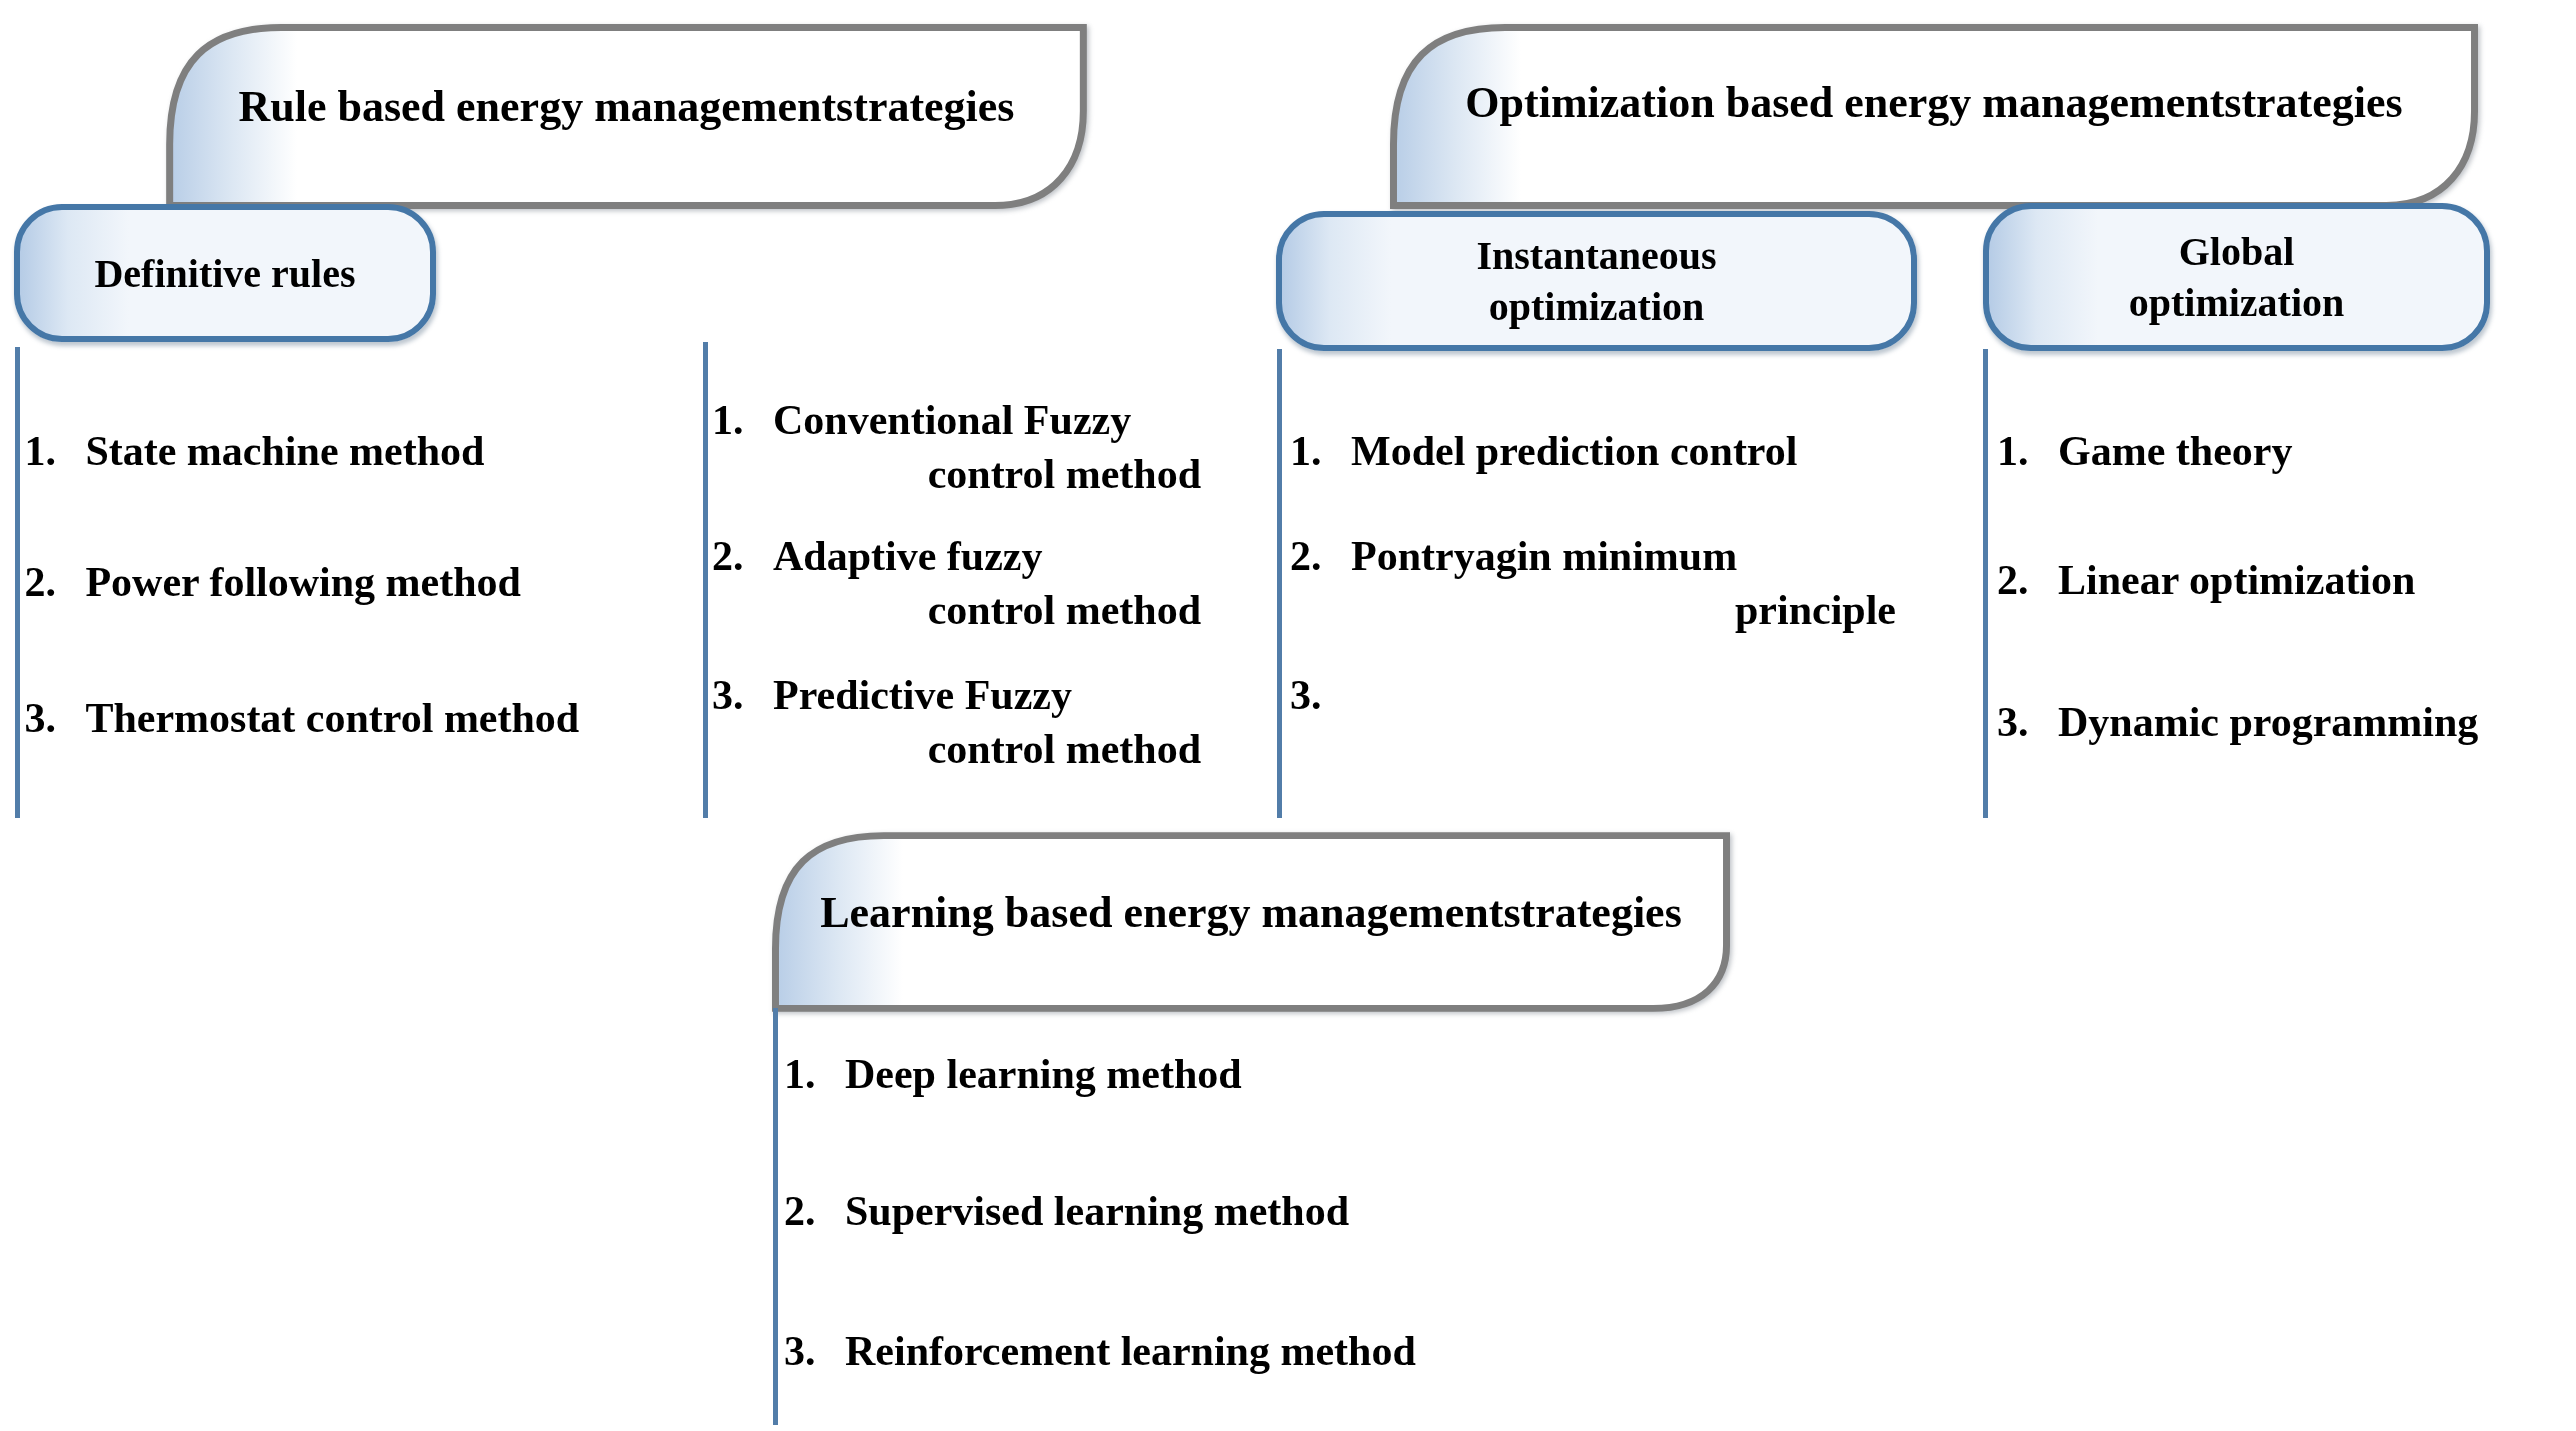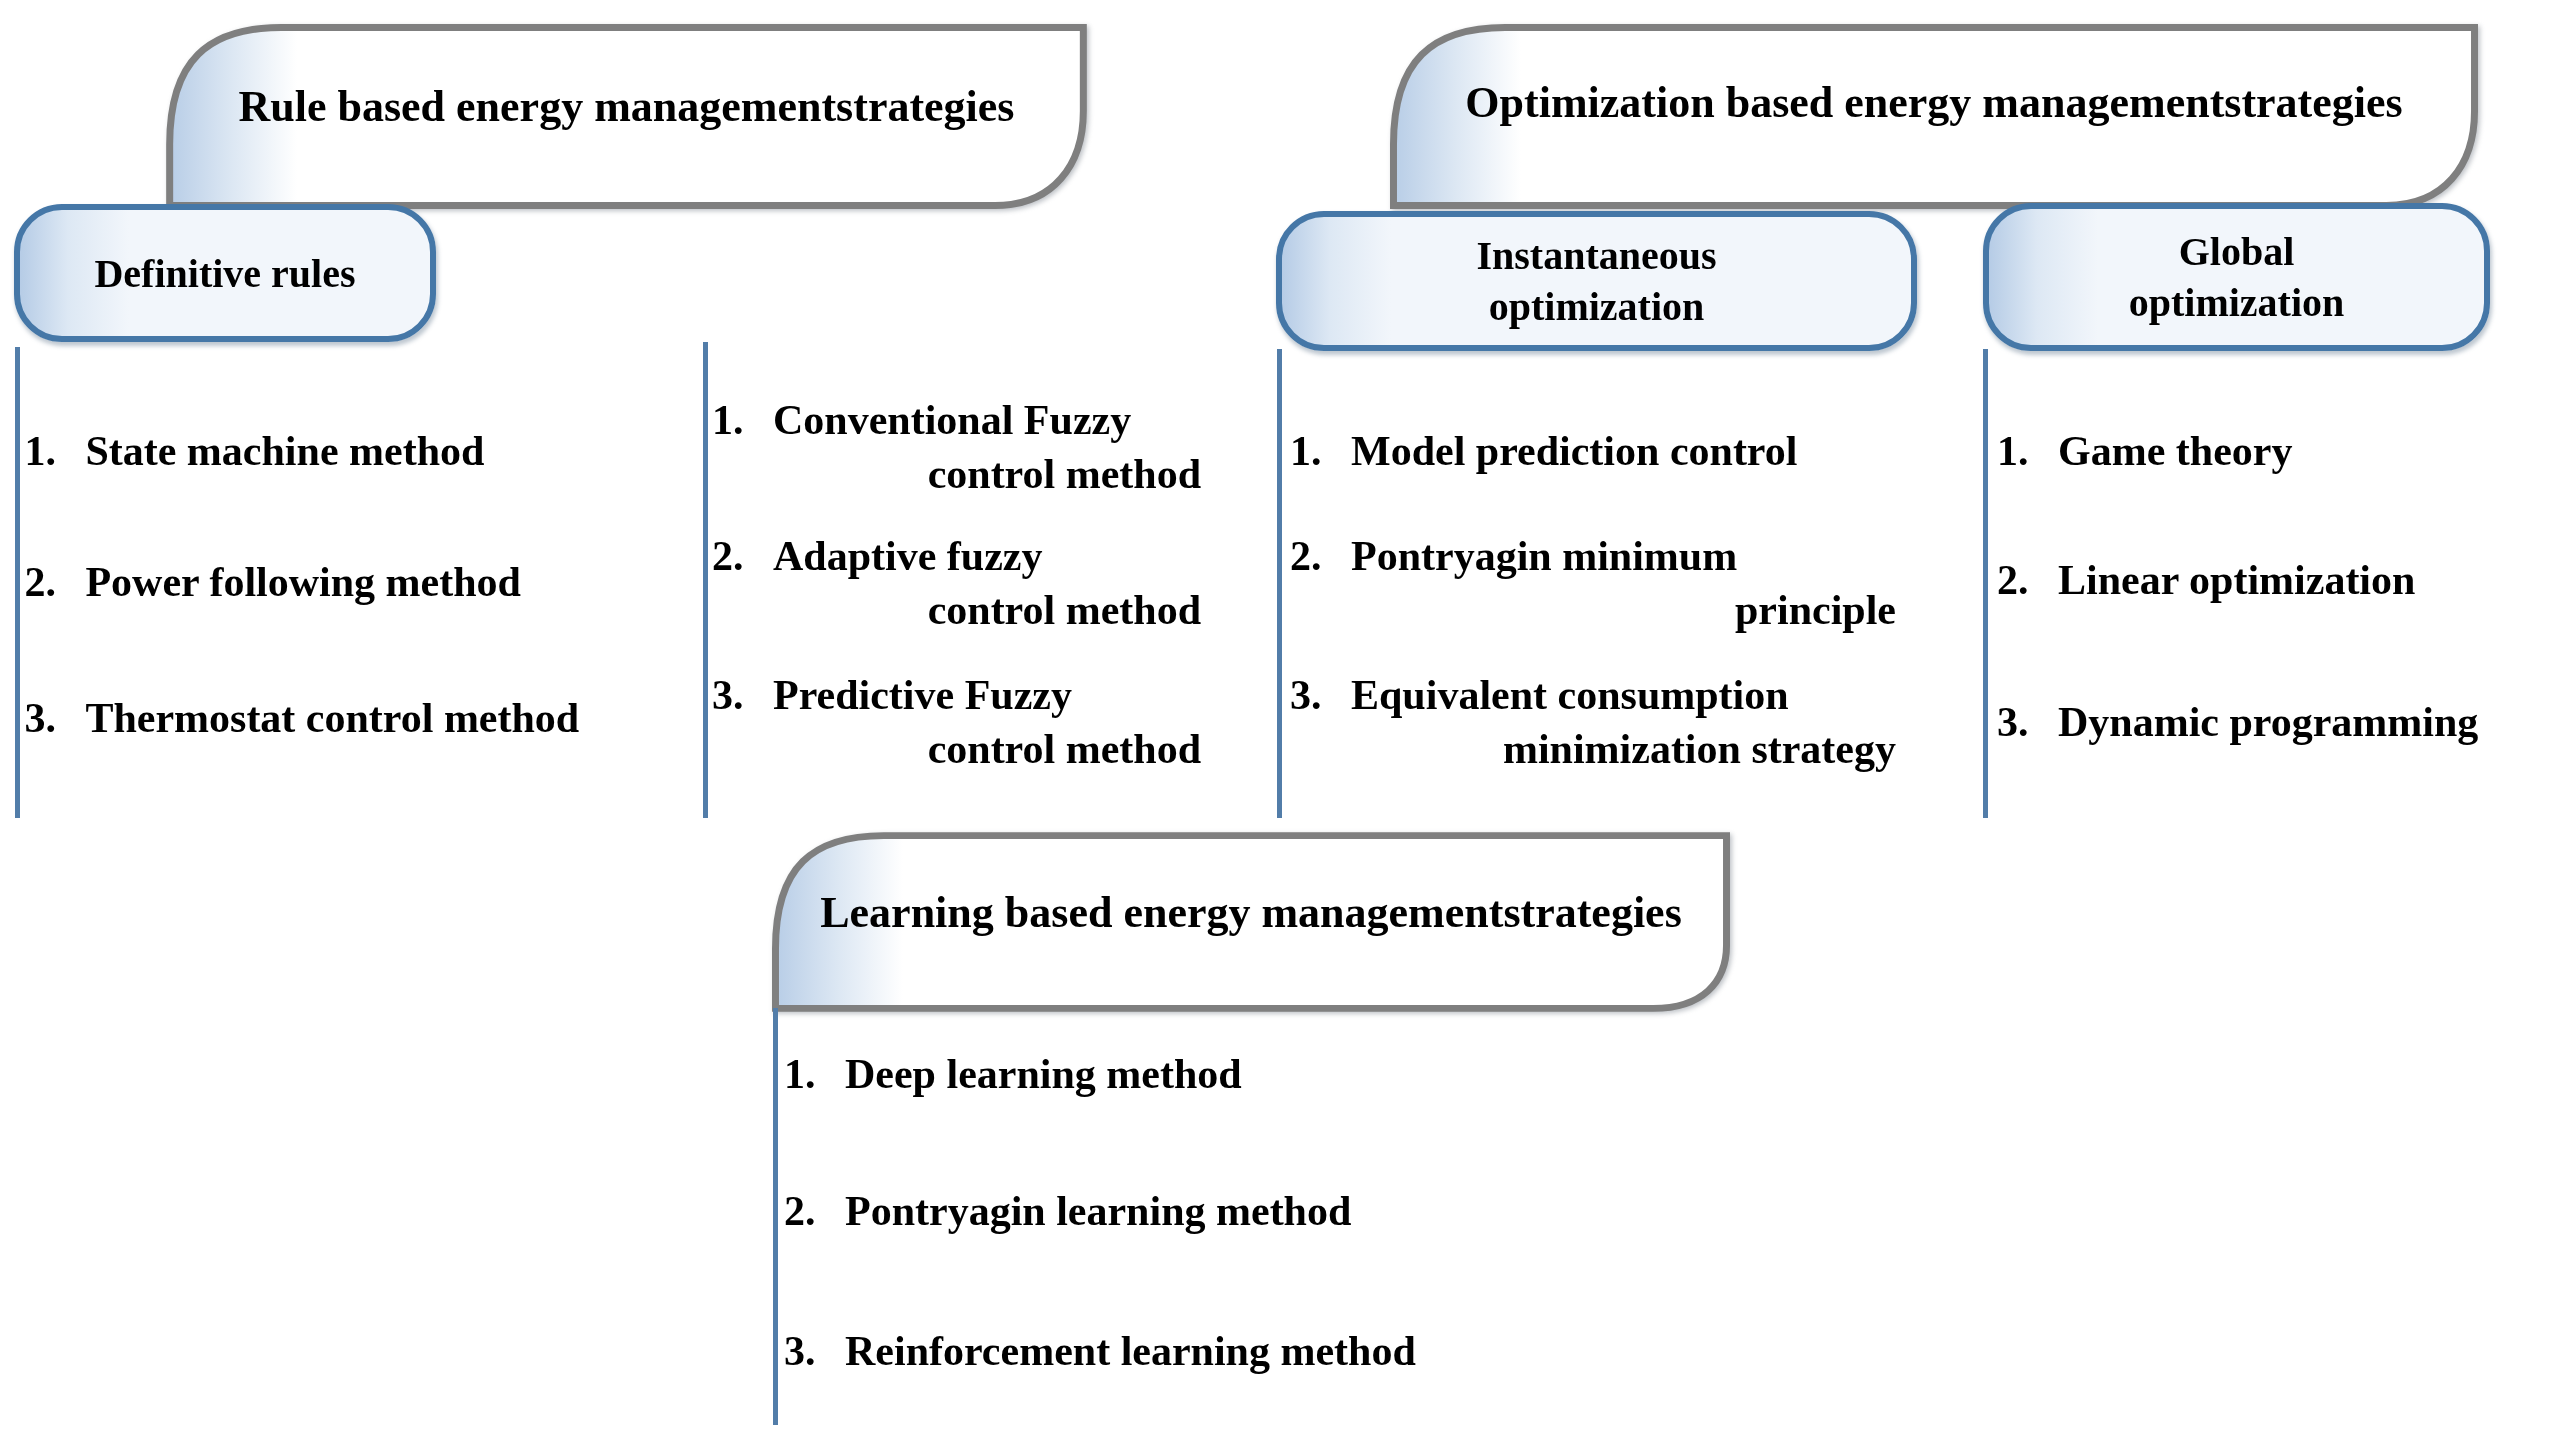--- a/index.html
+++ b/index.html
@@ -167,24 +167,20 @@
   </div>
   <div class="item" style="left:1290px;top:529px;width:606px">
     <span class="num">2.</span>
     <span class="txt">
         <span class="l1">Pontryagin minimum</span>
         <span class="l2">principle</span>
       </span>
   </div>
   <div class="item" style="left:1290px;top:668px;width:606px">
     <span class="num">3.</span>
-    <span class="txt">
-        <span class="l1">Equivalent consumption</span>
-        <span class="l2">minimization strategy</span>
-      </span>
   </div>
 
   <div class="item" style="left:1997px;top:424px;width:572px">
     <span class="num">1.</span>
     <span class="txt">
         <span class="l1">Game theory</span>
         <span class="l2"></span>
       </span>
   </div>
   <div class="item" style="left:1997px;top:553px;width:572px">
@@ -205,21 +201,21 @@
   <div class="item" style="left:784px;top:1047px;width:820px">
     <span class="num">1.</span>
     <span class="txt">
         <span class="l1">Deep learning method</span>
         <span class="l2"></span>
       </span>
   </div>
   <div class="item" style="left:784px;top:1184px;width:820px">
     <span class="num">2.</span>
     <span class="txt">
-        <span class="l1">Pontryagin learning method</span>
+        <span class="l1">Supervised learning method</span>
         <span class="l2"></span>
       </span>
   </div>
   <div class="item" style="left:784px;top:1324px;width:820px">
     <span class="num">3.</span>
     <span class="txt">
         <span class="l1">Reinforcement learning method</span>
         <span class="l2"></span>
       </span>
   </div>

